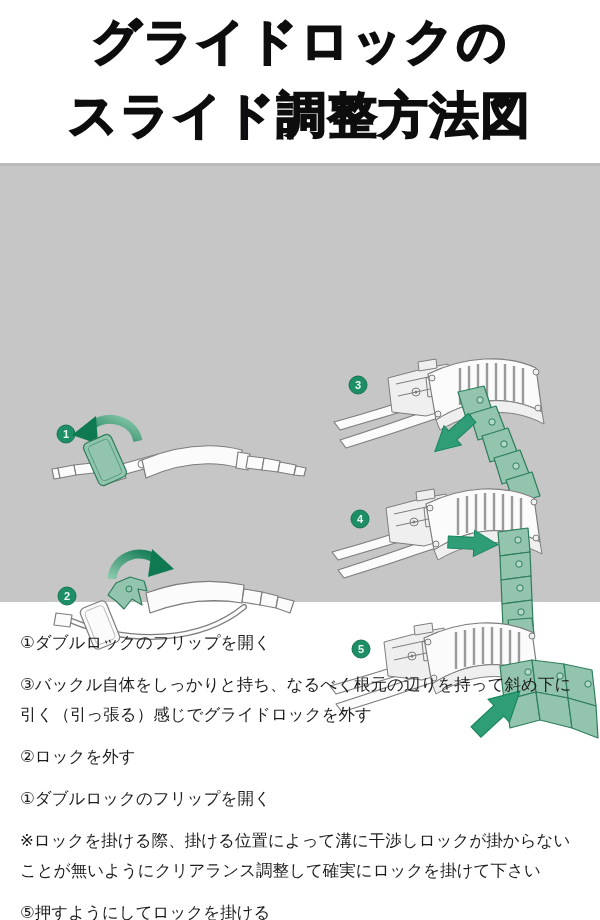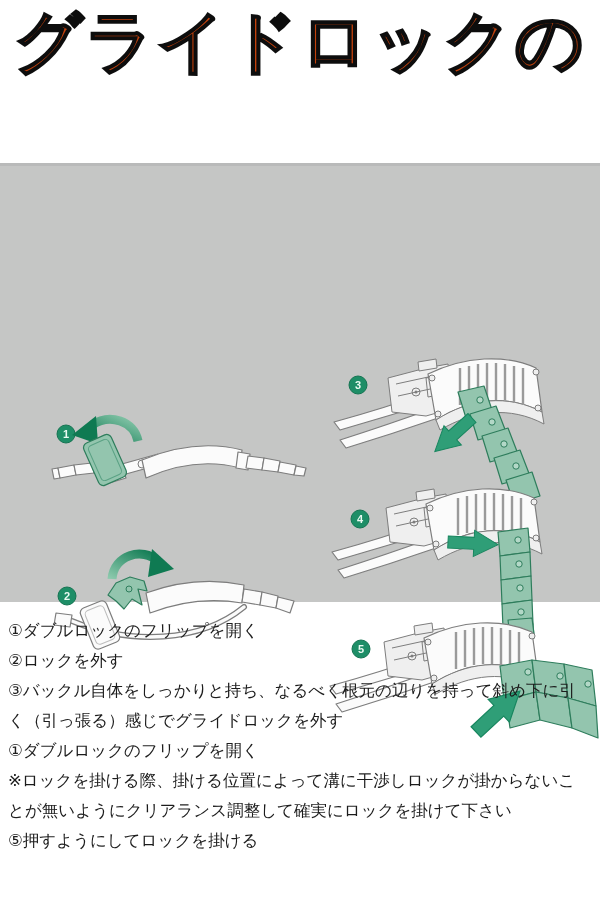--- a/index.html
+++ b/index.html
@@ -6,21 +6,21 @@
   .page{
     position:relative;width:600px;height:920px;overflow:hidden;
     background:#ffffff;font-family:"Liberation Sans","DejaVu Sans",sans-serif;
   }
   
   .title-block{
     position:absolute;top:0;left:0;width:600px;height:163px;
     text-align:center;padding-top:4px;box-sizing:border-box;
   }
   .title-line{
-    font-size:68px;font-weight:900;line-height:74px;color:#c2410c;
+    font-size:49px;font-weight:900;line-height:74px;color:#0f172a;
     letter-spacing:2px;white-space:nowrap;
     -webkit-text-stroke:2px #0d0d0d;
   }
   
   .diagram-panel{
     position:absolute;top:163px;left:0;width:600px;height:439px;
     background:#c5c6c5;
     box-shadow:inset 0 3px 0 #b9baba;
   }
   .diagram-panel svg{position:absolute;overflow:visible;}
@@ -34,31 +34,32 @@
   .slot{stroke:#9a9a9a;stroke-width:2.4;}
   .detail{stroke:#7d7d7d;stroke-width:1;fill:none;}
   .arrow-solid{fill:#2f9e77;stroke:#18865f;stroke-width:1;}
   .arrow-head{fill:#0f7a52;}
   
   .instructions{
     position:absolute;top:602px;left:0;width:600px;height:318px;
     padding:13px 8px 0 8px;box-sizing:border-box;
   }
   .instructions p{
-    margin:0;font-size:16.5px;line-height:30px;color:#1c1c1c;
+    margin:12px;font-size:16.5px;line-height:30px;color:#1c1c1c;
     letter-spacing:0;
   }
 </style>
 </head>
 <body>
 
 <div class="page">
 
   <header class="title-block">
     <div class="title-line">グライドロックの</div>
+    <div class="title-line">スライド調整方法図</div>
   </header>
 
   <div class="diagram-panel">
 
     <svg width="0" height="0">
       <defs>
         <linearGradient id="gL" x1="1" y1="0" x2="0" y2="1">
           <stop offset="0" stop-color="#8cc9ad"></stop>
             <stop offset="1" stop-color="#0f7a52"></stop>
         </linearGradient>
@@ -200,20 +201,20 @@
         <circle class="grn-screw" cx="198" cy="54" r="3.2"></circle>
         <circle class="grn-screw" cx="230" cy="58" r="3.2"></circle>
         <circle class="grn-screw" cx="258" cy="66" r="3.2"></circle>
       </g>
       <use href="#arr" class="arrow-solid" transform="translate(146,114) rotate(-43) scale(1.2)"></use>
     </svg>
   </div>
 
   <section class="instructions">
     <p>①ダブルロックのフリップを開く</p>
+    <p>③バックル自体をしっかりと持ち、なるべく根元の辺りを持って斜め下に引く（引っ張る）感じでグライドロックを外す</p>
     <p>②ロックを外す</p>
-    <p>③バックル自体をしっかりと持ち、なるべく根元の辺りを持って斜め下に引く（引っ張る）感じでグライドロックを外す</p>
     <p>①ダブルロックのフリップを開く</p>
     <p>※ロックを掛ける際、掛ける位置によって溝に干渉しロックが掛からないことが無いようにクリアランス調整して確実にロックを掛けて下さい</p>
     <p>⑤押すようにしてロックを掛ける</p>
   </section>
 
 </div>
 
 </body></html>

